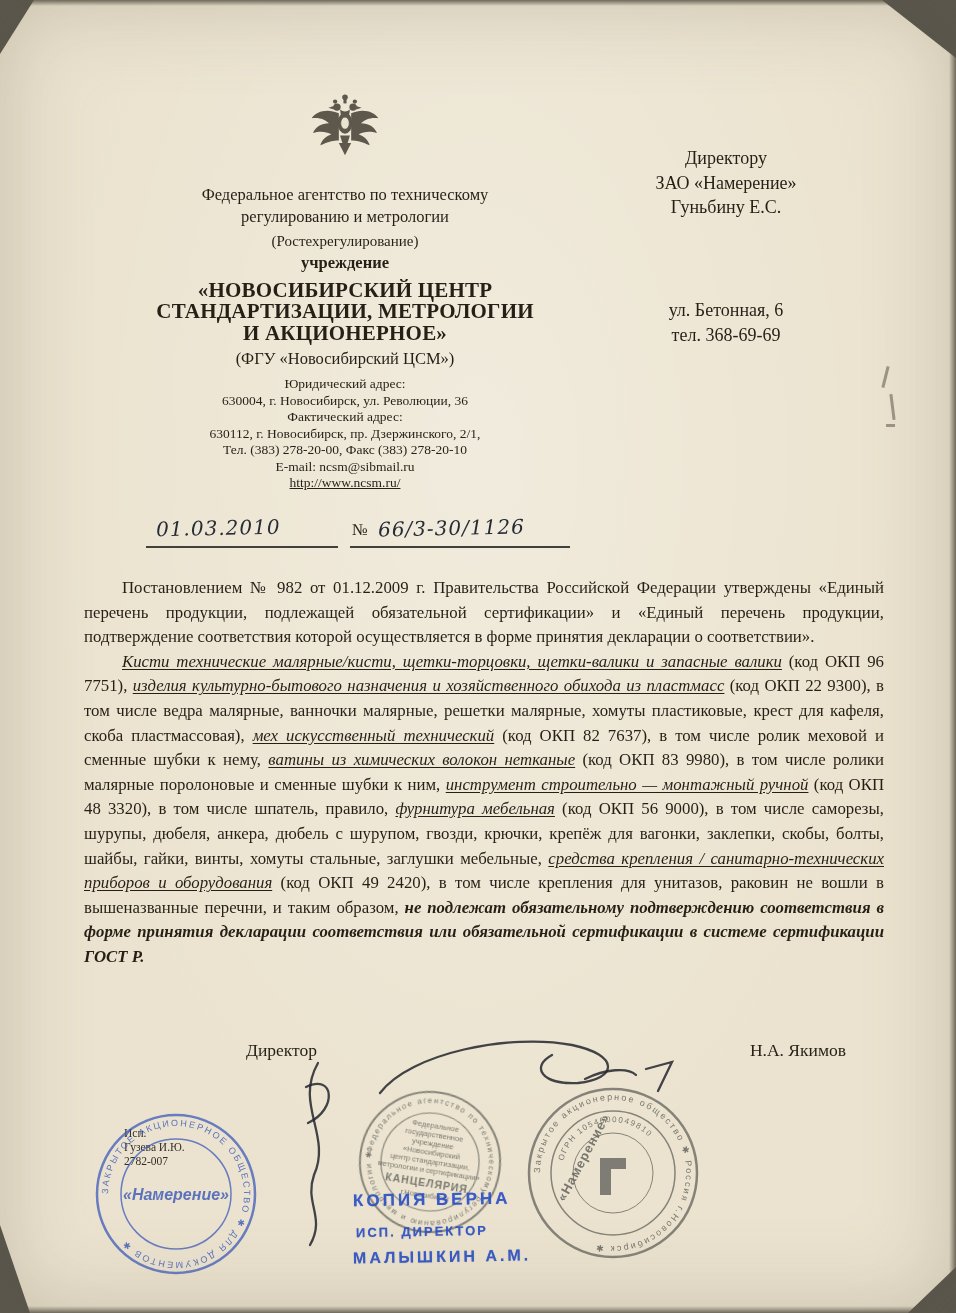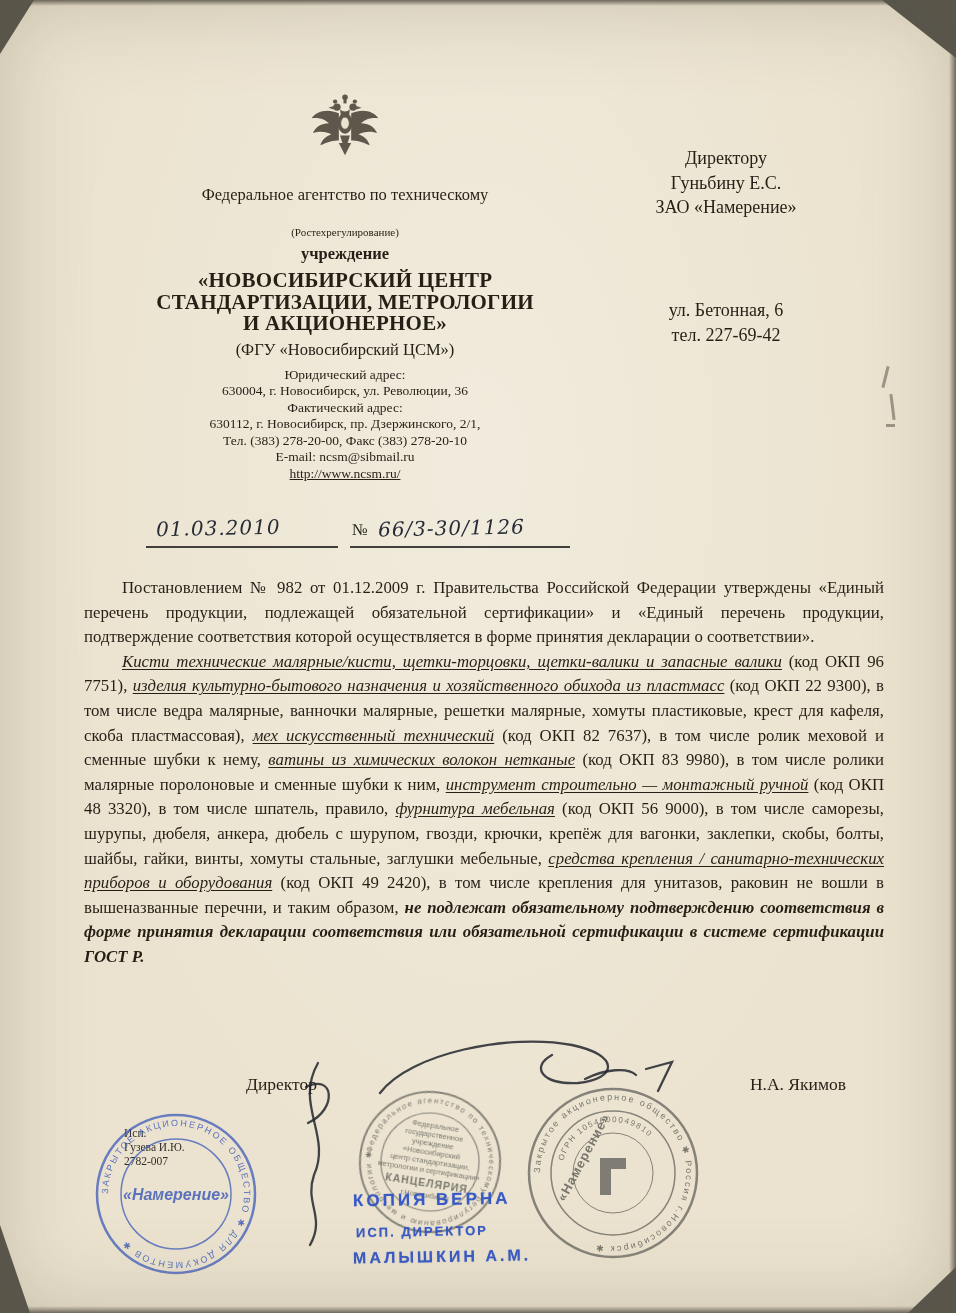--- a/index.html
+++ b/index.html
@@ -19,21 +19,21 @@
   .edge-right{position:absolute;right:0;top:0;width:7px;height:100%;background:linear-gradient(270deg,#6f6a5d,rgba(0,0,0,0));z-index:34;}
   .edge-bottom{position:absolute;left:0;bottom:0;width:100%;height:7px;background:linear-gradient(0deg,#6f6a5d,rgba(0,0,0,0));z-index:34;}
   .artifact{position:absolute;background:#5c564a;opacity:.55;z-index:5;}
 
   
   .emblem{position:absolute;left:308px;top:88px;width:74px;height:74px;opacity:.88;}
 
   
   .letterhead{position:absolute;left:128px;top:184px;width:434px;text-align:center;z-index:2;}
   .lh-agency{font-size:16.5px;line-height:21.5px;}
-  .lh-rostekh{font-size:11px;line-height:21px;margin-top:16px;}
+  .lh-rostekh{font-size:15px;line-height:21px;margin-top:4px;}
   .lh-bold{font-weight:bold;font-size:16.5px;line-height:22.5px;margin-top:6px;}
   .lh-name{font-weight:bold;font-size:21px;line-height:21.5px;margin-top:5px;letter-spacing:.2px;}
   .lh-short{font-weight:normal;font-size:16.5px;line-height:21px;margin-top:4px;}
   .lh-addr{font-size:13.5px;line-height:16.5px;margin-top:7px;}
   .lh-site{text-decoration:underline;}
 
   
   .recipient{position:absolute;left:596px;top:146px;width:260px;text-align:center;font-size:18px;line-height:24.5px;z-index:2;}
   .rec-addr{position:absolute;left:596px;top:298px;width:260px;text-align:center;font-size:18px;line-height:25px;z-index:2;}
 
@@ -45,21 +45,21 @@
   .typed-no{font-size:16.5px;color:#2a251c;padding-left:2px;}
 
   
   .bodytxt{position:absolute;left:84px;top:576px;width:800px;font-size:16.8px;line-height:24.6px;text-align:justify;z-index:2;}
   .bodytxt p{margin:0;text-indent:38px;}
   .intro{margin-bottom:27px !important;}
   .ui{font-style:italic;text-decoration:underline;text-underline-offset:2px;}
   .bi{font-weight:bold;font-style:italic;}
 
   
-  .sigrow{position:absolute;left:84px;top:1074px;width:800px;display:flex;justify-content:space-between;font-size:17.5px;z-index:2;}
+  .sigrow{position:absolute;left:84px;top:1040px;width:800px;display:flex;justify-content:space-between;font-size:17.5px;z-index:2;}
   .sigrow .st{padding-left:162px;}
   .sigrow .sn{padding-right:38px;}
 
   
   .exec{position:absolute;left:124px;top:1126px;font-size:11.5px;line-height:14px;z-index:2;color:#33302a;}
 
   
   .stamp{position:absolute;filter:blur(.35px);}
   .stamp-blue{left:88px;top:1106px;z-index:6;opacity:.92;}
   .stamp-fgu{left:354px;top:1086px;z-index:6;transform:rotate(9deg);opacity:.9;}
@@ -117,45 +117,46 @@
       <path d="M70,36 C88,28 106,32 114,44 C102,42 92,46 86,52 C98,52 108,58 112,68 C100,64 90,66 82,70 C92,74 98,80 100,88 C88,82 78,80 70,80 Z"></path>
       <path d="M52,72 L60,98 L68,72 Z"></path>
       <path d="M50,84 L60,104 L70,84 Z"></path>
       <ellipse cx="60" cy="52" rx="7" ry="10" fill="#ebe3cf"></ellipse>
       <ellipse cx="60" cy="52" rx="7" ry="10" fill="none" stroke="#4a443a" stroke-width="1.5"></ellipse>
     </g>
   </svg>
 
   <div class="letterhead">
     <div class="lh-agency">Федеральное агентство по техническому</div>
+    <div class="lh-agency">регулированию и метрологии</div>
     <div class="lh-rostekh">(Ростехрегулирование)</div>
     <div class="lh-bold" style="margin-top:0;">учреждение</div>
     <div class="lh-name">«НОВОСИБИРСКИЙ ЦЕНТР</div>
     <div class="lh-name" style="margin-top:0;">СТАНДАРТИЗАЦИИ, МЕТРОЛОГИИ</div>
     <div class="lh-name" style="margin-top:0;">И АКЦИОНЕРНОЕ»</div>
     <div class="lh-short">(ФГУ «Новосибирский ЦСМ»)</div>
     <div class="lh-addr">
       <div>Юридический адрес:</div>
       <div>630004, г. Новосибирск, ул. Революции, 36</div>
       <div>Фактический адрес:</div>
       <div>630112, г. Новосибирск, пр. Дзержинского, 2/1,</div>
       <div>Тел. (383) 278-20-00, Факс (383) 278-20-10</div>
       <div>E-mail: ncsm@sibmail.ru</div>
       <div class="lh-site">http://www.ncsm.ru/</div>
     </div>
   </div>
 
   <div class="recipient">
     <div>Директору</div>
+    <div>ЗАО «Намерение»</div>
     <div>Гуньбину Е.С.</div>
-    <div>ЗАО «Намерение»</div>
   </div>
   <div class="rec-addr">
     <div>ул. Бетонная, 6</div>
-    <div>тел. 227-69-42</div>
+    <div>тел. 368-69-69</div>
   </div>
 
   <div class="ref ref-date"><span class="hand">01.03.2010</span></div>
   <div class="ref ref-num"><span class="typed-no">№</span><span class="hand">66/3-30/1126</span></div>
 
   <div class="bodytxt">
     <p>Постановлением № 982 от 01.12.2009 г. Правительства Российской Федерации утверждены «Единый перечень продукции, подлежащей обязательной сертификации» и «Единый перечень продукции, подтверждение соответствия которой осуществляется в форме принятия декларации о соответствии».</p>
     <p><span class="ui">Кисти технические малярные/кисти, щетки-торцовки, щетки-валики и запасные валики</span><span> (код ОКП 96 7751), </span><span class="ui">изделия культурно-бытового назначения и хозяйственного обихода из пластмасс</span><span> (код ОКП 22 9300), в том числе ведра малярные, ванночки малярные, решетки малярные, хомуты пластиковые, крест для кафеля, скоба пластмассовая), </span><span class="ui">мех искусственный технический</span><span> (код ОКП 82 7637), в том числе ролик меховой и сменные шубки к нему, </span><span class="ui">ватины из химических волокон нетканые</span><span> (код ОКП 83 9980), в том числе ролики малярные поролоновые и сменные шубки к ним, </span><span class="ui">инструмент строительно — монтажный ручной</span><span> (код ОКП 48 3320), в том числе шпатель, правило, </span><span class="ui">фурнитура мебельная</span><span> (код ОКП 56 9000), в том числе саморезы, шурупы, дюбеля, анкера, дюбель с шурупом, гвозди, крючки, крепёж для вагонки, заклепки, скобы, болты, шайбы, гайки, винты, хомуты стальные, заглушки мебельные, </span><span class="ui">средства крепления / санитарно-технических приборов и оборудования</span><span> (код ОКП 49 2420), в том числе крепления для унитазов, раковин не вошли в вышеназванные перечни, и таким образом, </span><span class="bi">не подлежат обязательному подтверждению соответствия в форме принятия декларации соответствия или обязательной сертификации в системе сертификации ГОСТ Р.</span></p>
   </div>
 

